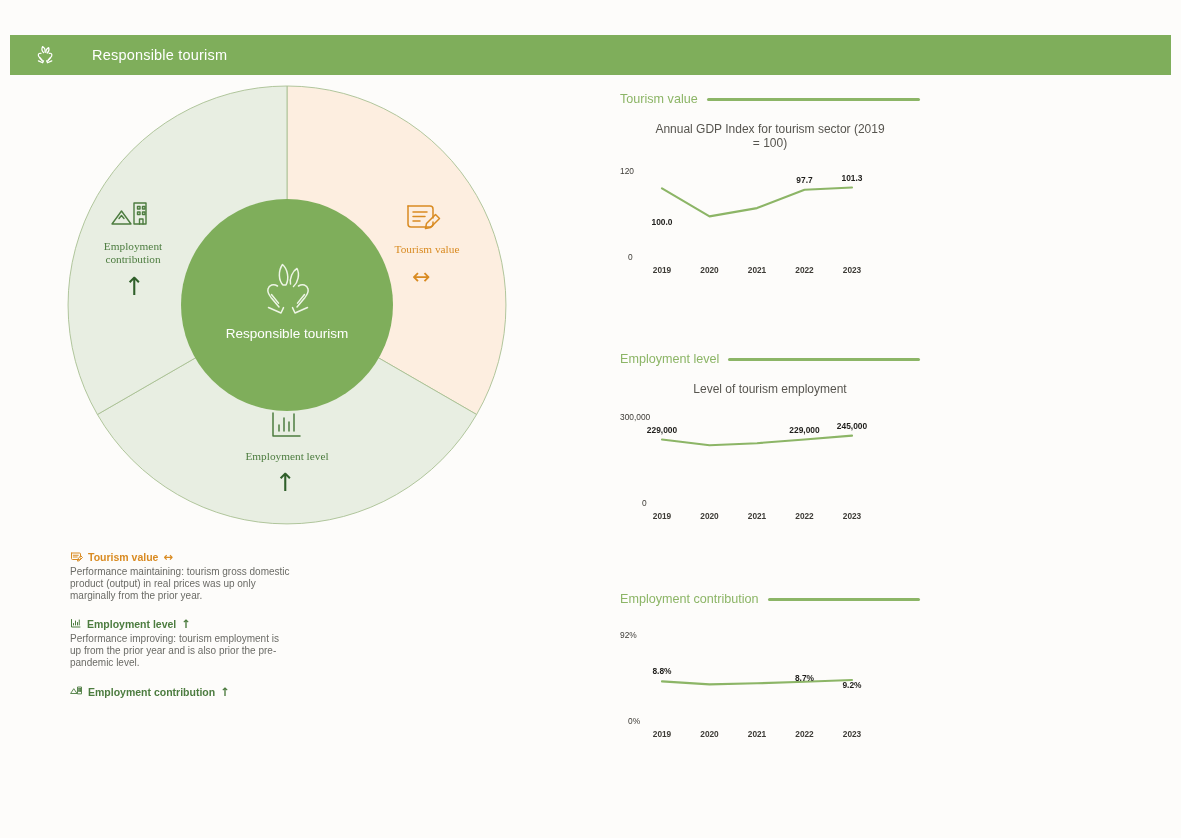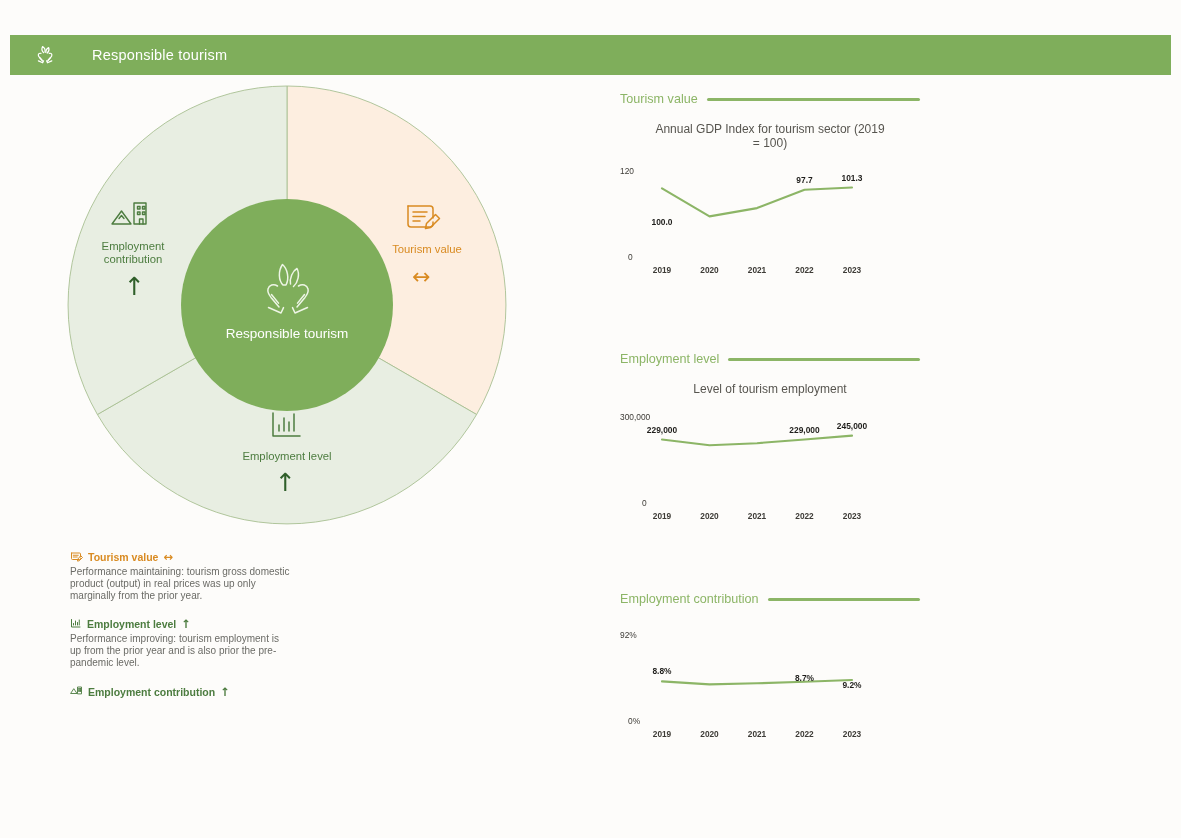--- a/index.html
+++ b/index.html
@@ -42,20 +42,21 @@
     position: absolute;
     left: 67px; top: 78px;
     width: 445px; height: 455px;
   }
   .donut-svg { display: block; }
   .seg-label {
     position: absolute;
     text-align: center;
     font-size: 11.3px;
     line-height: 13px;
+    font-family: Liberation Serif, serif;
   }
   .seg-green { color: #4c7c3f; }
   .seg-orange { color: #d98b22; }
   .seg-icon { position: absolute; }
   .seg-arrow {
     position: absolute;
     font-size: 22px;
     line-height: 1;
     font-family: "DejaVu Sans", sans-serif;
   }

